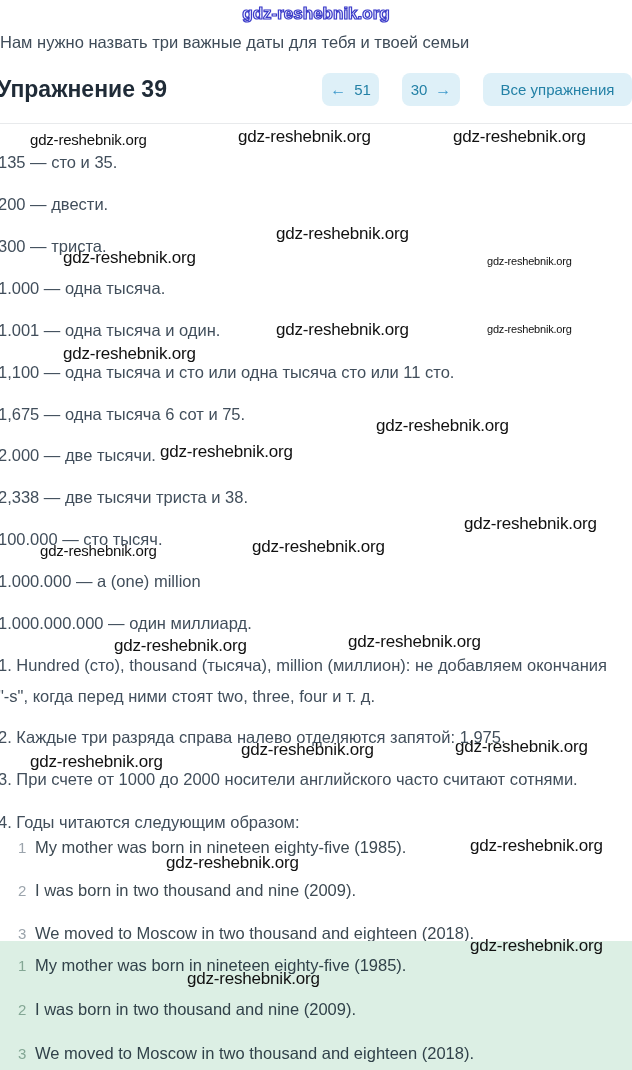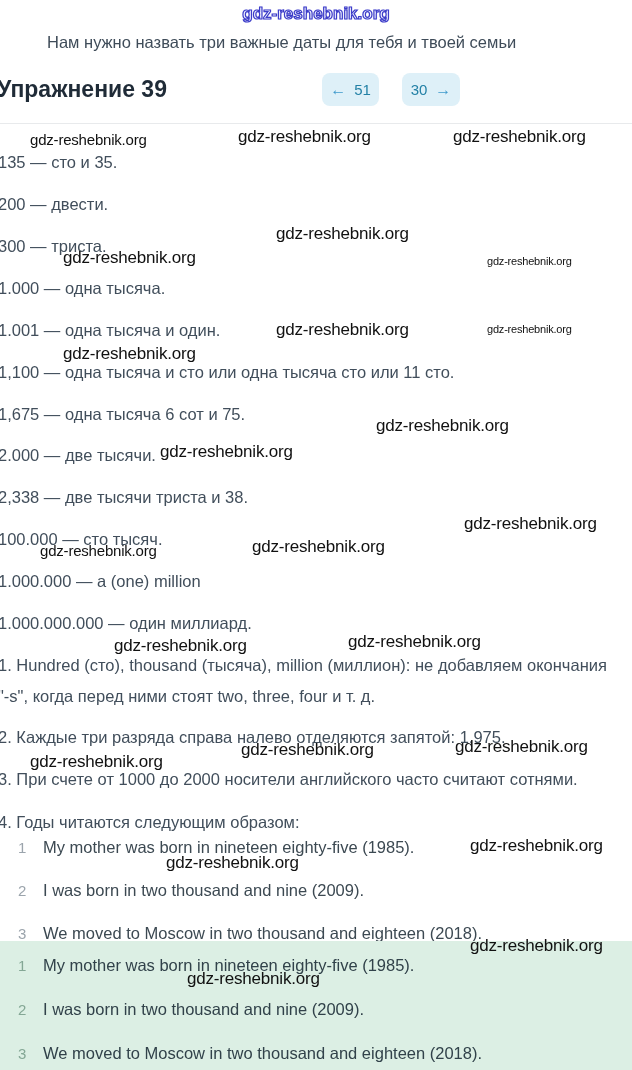--- a/index.html
+++ b/index.html
@@ -12,37 +12,37 @@
     font-family:"Liberation Sans",sans-serif;letter-spacing:-0.2px;
   }
   .wm-15{font-size:15px;}
   .wm-11{font-size:11px;}
   .wm-top{
     position:absolute;top:4px;left:50%;transform:translateX(-50%);
     font-size:17px;font-weight:bold;color:#f2f4ff;
     -webkit-text-stroke:1.2px #3d3dc9;text-shadow:0 0 1px #3d3dc9;
     white-space:nowrap;
   }
-  .intro{position:absolute;top:33px;left:0;font-size:16.5px;color:#3f4c59;white-space:nowrap;padding-left:47px;}
+  .intro{position:absolute;top:33px;left:0;font-size:16.5px;color:#3f4c59;white-space:nowrap;}
   .title{position:absolute;top:76px;left:-3px;font-size:23px;font-weight:bold;color:#1f2b37;white-space:nowrap;}
   .btn{
     position:absolute;top:73px;height:33px;border:none;border-radius:8px;
     background:#def0f8;color:#2381a6;font-size:15px;
     font-family:"Liberation Sans",sans-serif;
     display:flex;align-items:center;justify-content:center;gap:8px;cursor:pointer;padding:0;
   }
   .btn .arrow{color:#3f9acc;font-size:16px;}
   .btn-prev{left:322px;width:57px;}
   .btn-next{left:402px;width:58px;}
   .btn-all{left:483px;width:149px;}
   .divider{position:absolute;top:123px;left:0;width:632px;height:1px;background:#e8eaec;}
   .line{position:absolute;left:-2px;font-size:16.5px;color:#414e5b;white-space:nowrap;}
   .li{position:absolute;left:0;width:632px;font-size:16.5px;color:#3c4952;white-space:nowrap;}
   .li .num{position:absolute;left:18px;color:#9ba4ac;font-size:15px;top:1px;}
-  .li .li-text{position:absolute;left:43px;}
+  .li .li-text{position:absolute;left:35px;}
   .answer-block{position:absolute;left:0;top:941px;width:632px;height:129px;background:#dcefe4;}
   .answer-block .li{color:#31424a;}
   .answer-block .li .num{color:#84a795;}
 </style>
 </head>
 <body>
 
 <div class="page">
 
   <div class="wm-top">gdz-reshebnik.org</div>
@@ -52,20 +52,21 @@
   <div class="title">Упражнение 39</div>
 
   <button class="btn btn-prev">
     <span class="arrow">←</span>
     <span>51</span>
   </button>
   <button class="btn btn-next">
     <span>30</span>
     <span class="arrow">→</span>
   </button>
+  <button class="btn btn-all">Все упражнения</button>
 
   <div class="divider"></div>
 
   <div class="line" style="top:153px">135 — сто и 35.</div>
   <div class="line" style="top:195px">200 — двести.</div>
   <div class="line" style="top:237px">300 — триста.</div>
   <div class="line" style="top:279px">1.000 — одна тысяча.</div>
   <div class="line" style="top:321px">1.001 — одна тысяча и один.</div>
   <div class="line" style="top:363px">1,100 — одна тысяча и сто или одна тысяча сто или 11 сто.</div>
   <div class="line" style="top:405px">1,675 — одна тысяча 6 сот и 75.</div>

